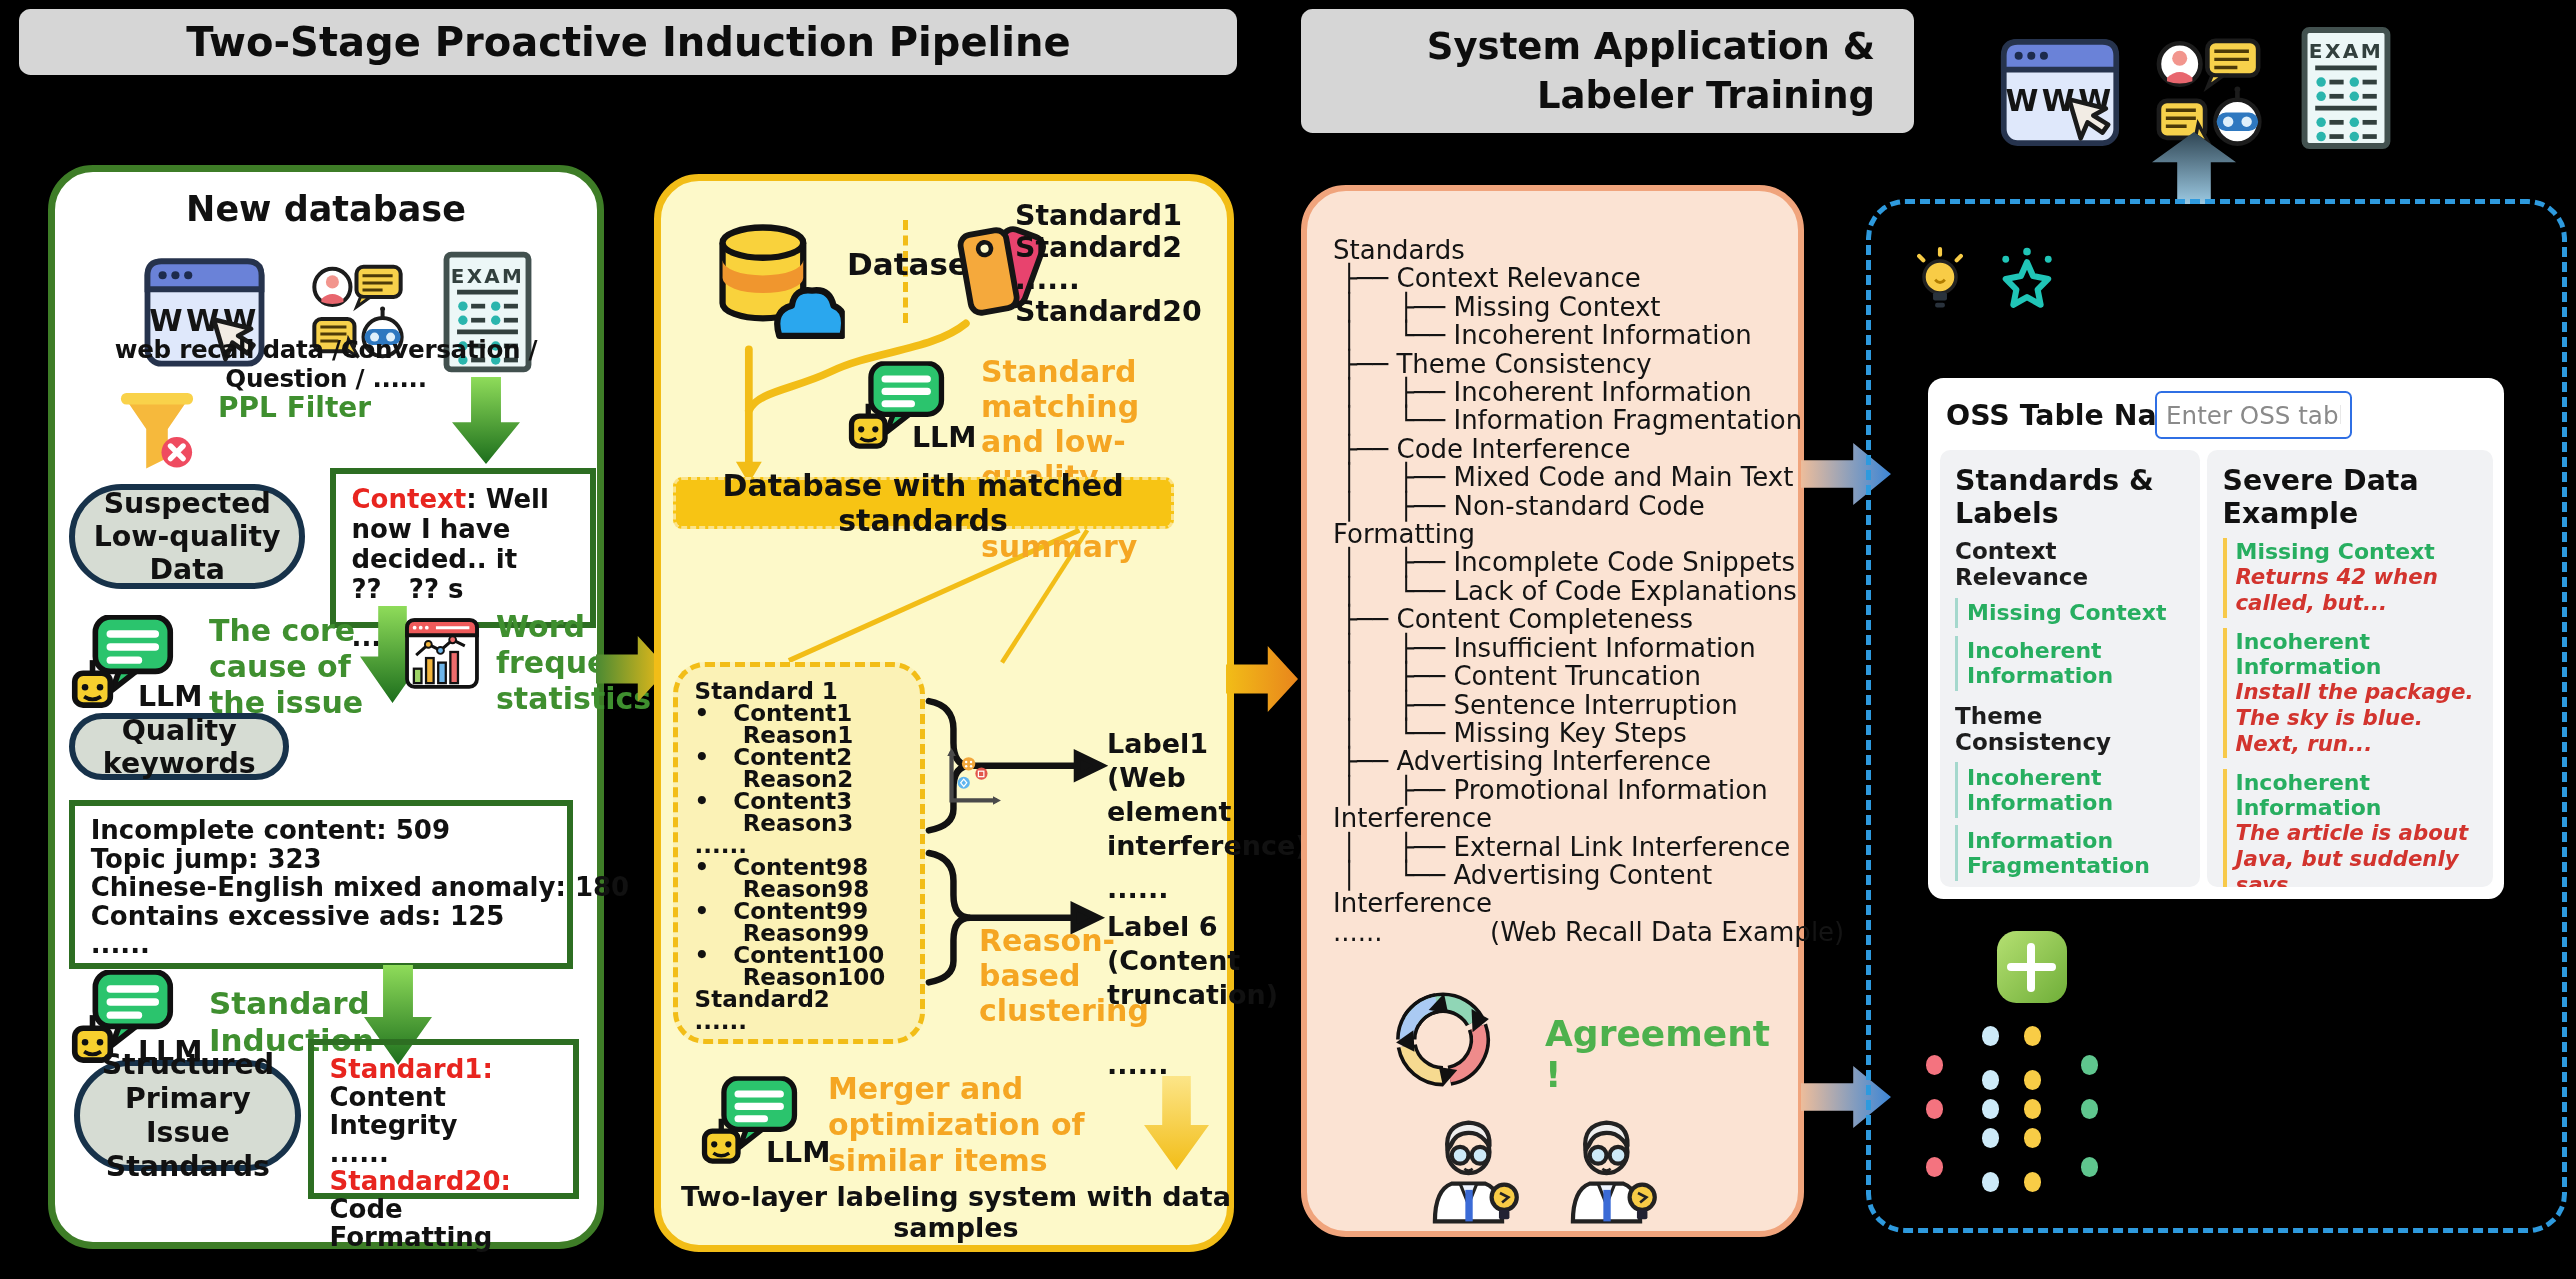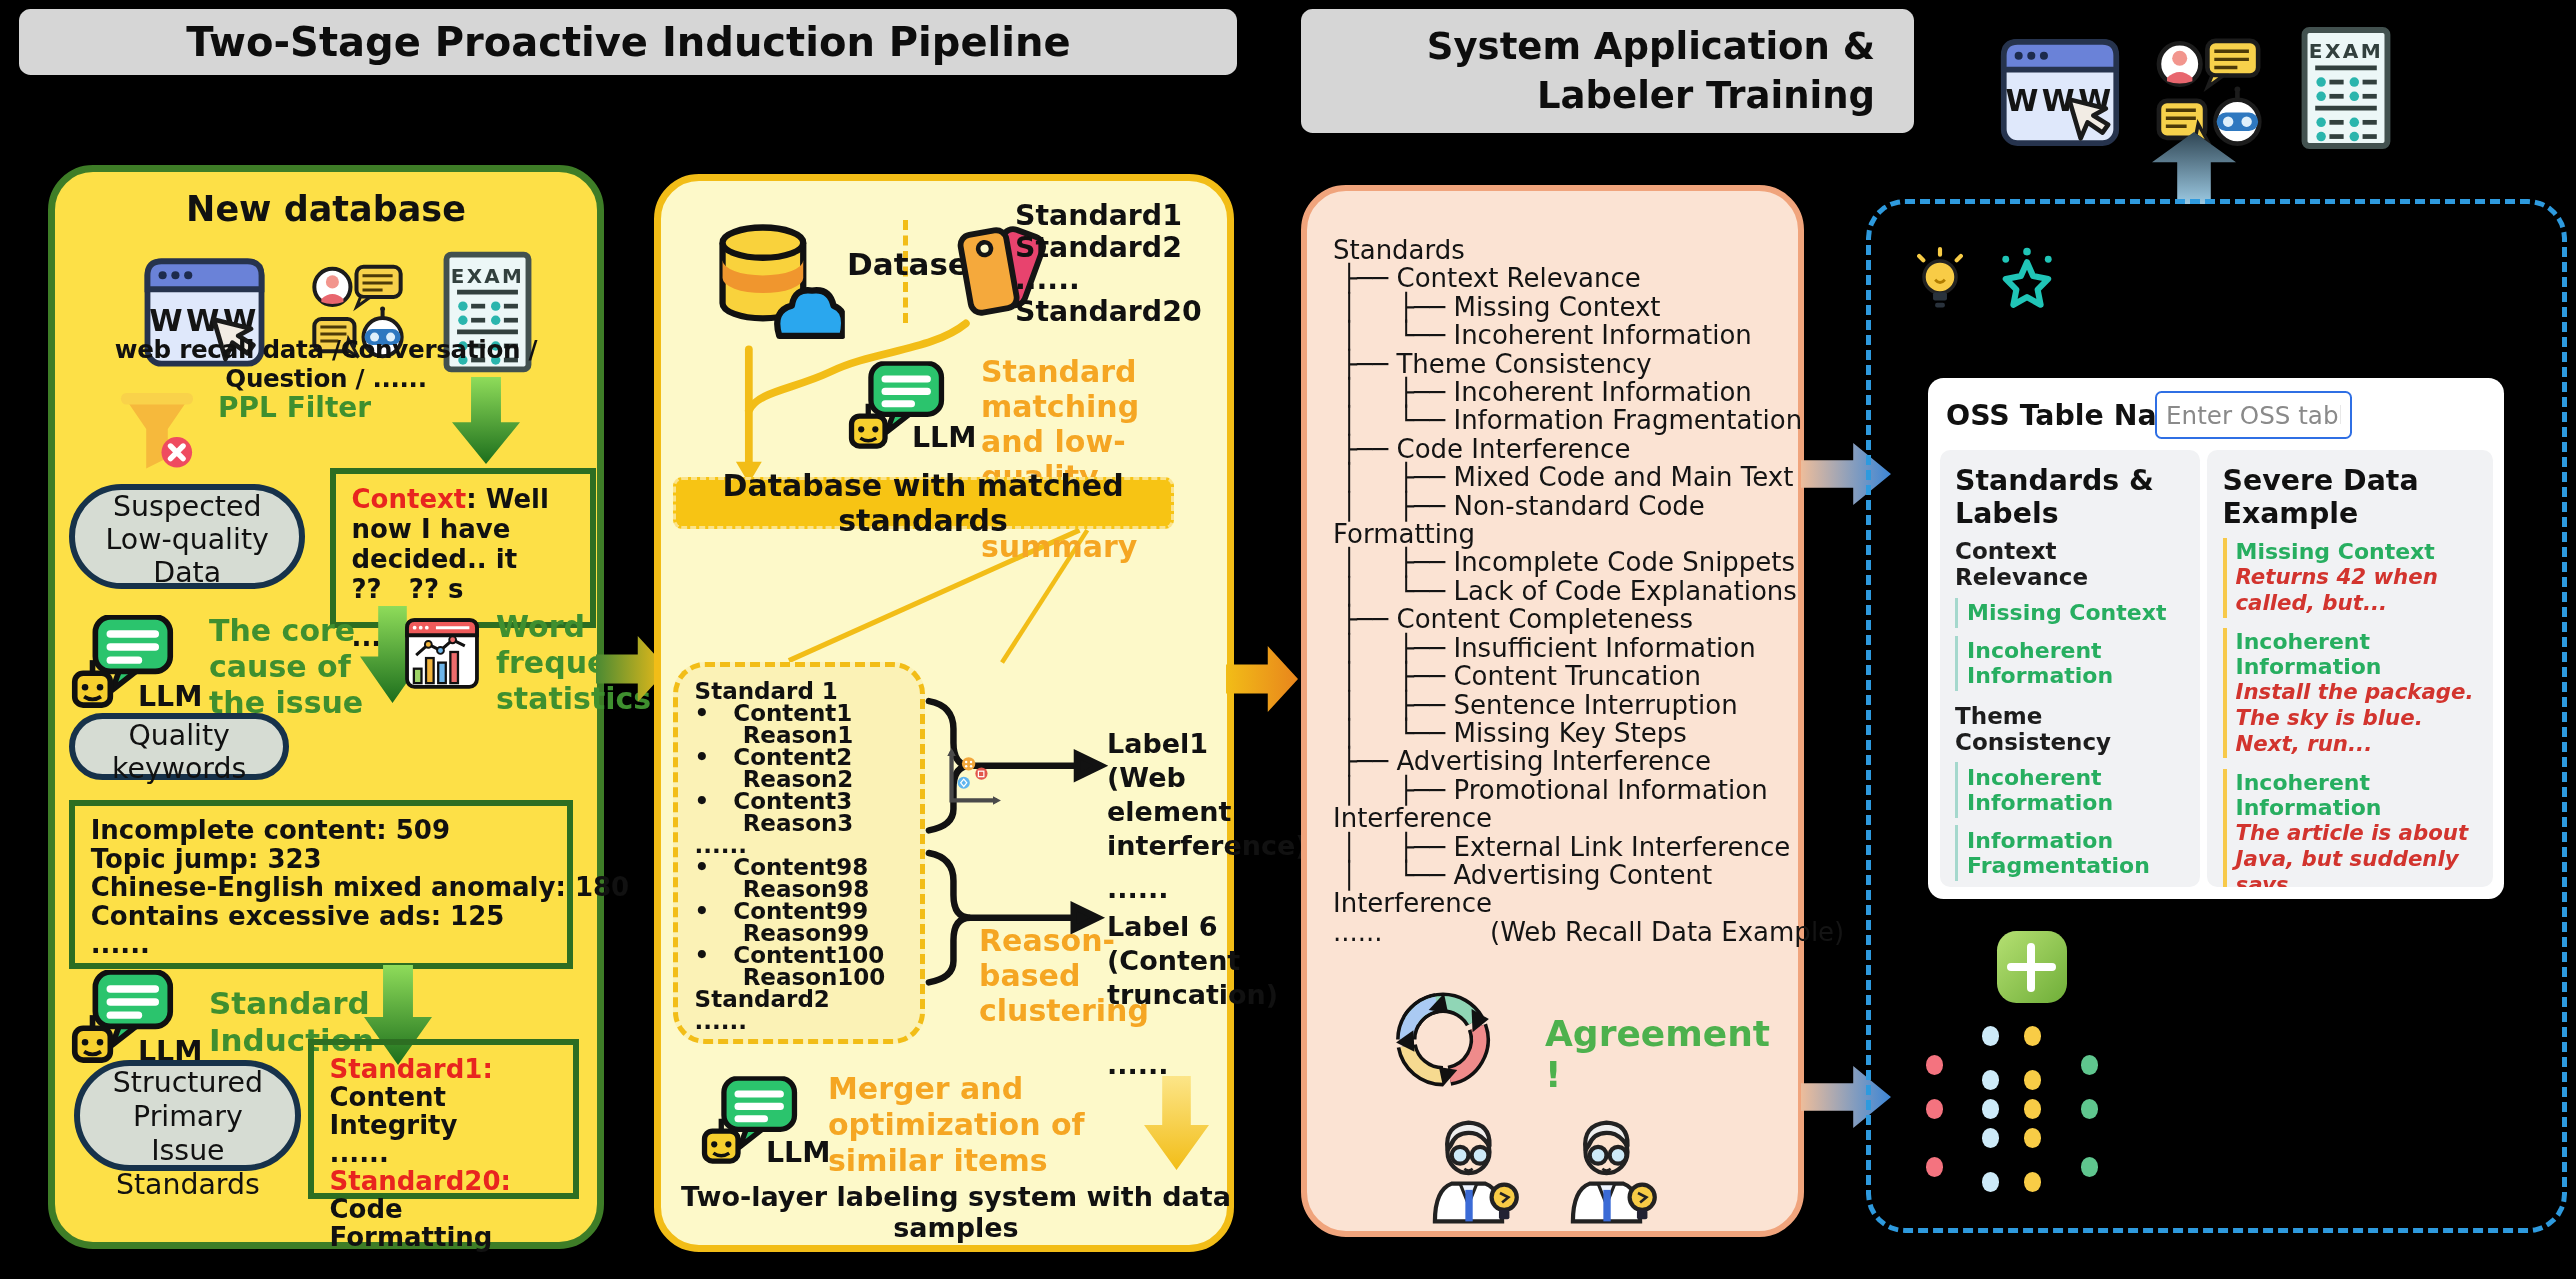--- a/index.html
+++ b/index.html
@@ -6,28 +6,28 @@
   body{width:2576px;height:1279px;position:relative;overflow:hidden;
        font-family:"DejaVu Sans",sans-serif;color:#111;}
   .abs{position:absolute;}
   .center{display:flex;align-items:center;justify-content:center;text-align:center;}
 
   
   .titlebox{background:#d6d6d6;border-radius:11.6px;color:#0d0d0d;font-weight:600;text-align:right;}
 
   
   .panel{border-radius:45px;box-sizing:border-box;}
-  .green-panel{background:#fde047;border:7.1px solid #3e7d27;}
+  .green-panel{background:#ffffff;border:7.1px solid #3e7d27;}
   .yellow-panel{background:#fdf9c9;border:7.1px solid #f2bd17;}
   .pink-panel{background:#fbe3d3;border:6.5px solid #f0a47c;}
   .dashed-box{border:5.8px dashed #2e9ade;border-radius:39px;box-sizing:border-box;background:transparent;}
 
   .pill{background:#d6dcd3;border:6.5px solid #17324a;border-radius:58px;
-        display:flex;justify-content:center;text-align:center;
-        box-sizing:border-box;font-weight:400;}
+        display:flex;align-items:center;justify-content:center;text-align:center;
+        box-sizing:border-box;font-weight:700;}
   .gbox{border:6.5px solid #2d6e22;box-sizing:border-box;padding:10.3px 15.5px;}
 
   .green-note{color:#3f8f2f;font-weight:700;}
   .orange-note{color:#f5a623;font-weight:700;}
   .red-txt{color:#e8251f;font-weight:700;}
   .pre{white-space:pre;}
   .prewrap{white-space:pre-wrap;}
 
   
   .arrow-down{clip-path:polygon(28% 0,72% 0,72% 52%,100% 52%,50% 100%,0 52%,28% 52%);}

